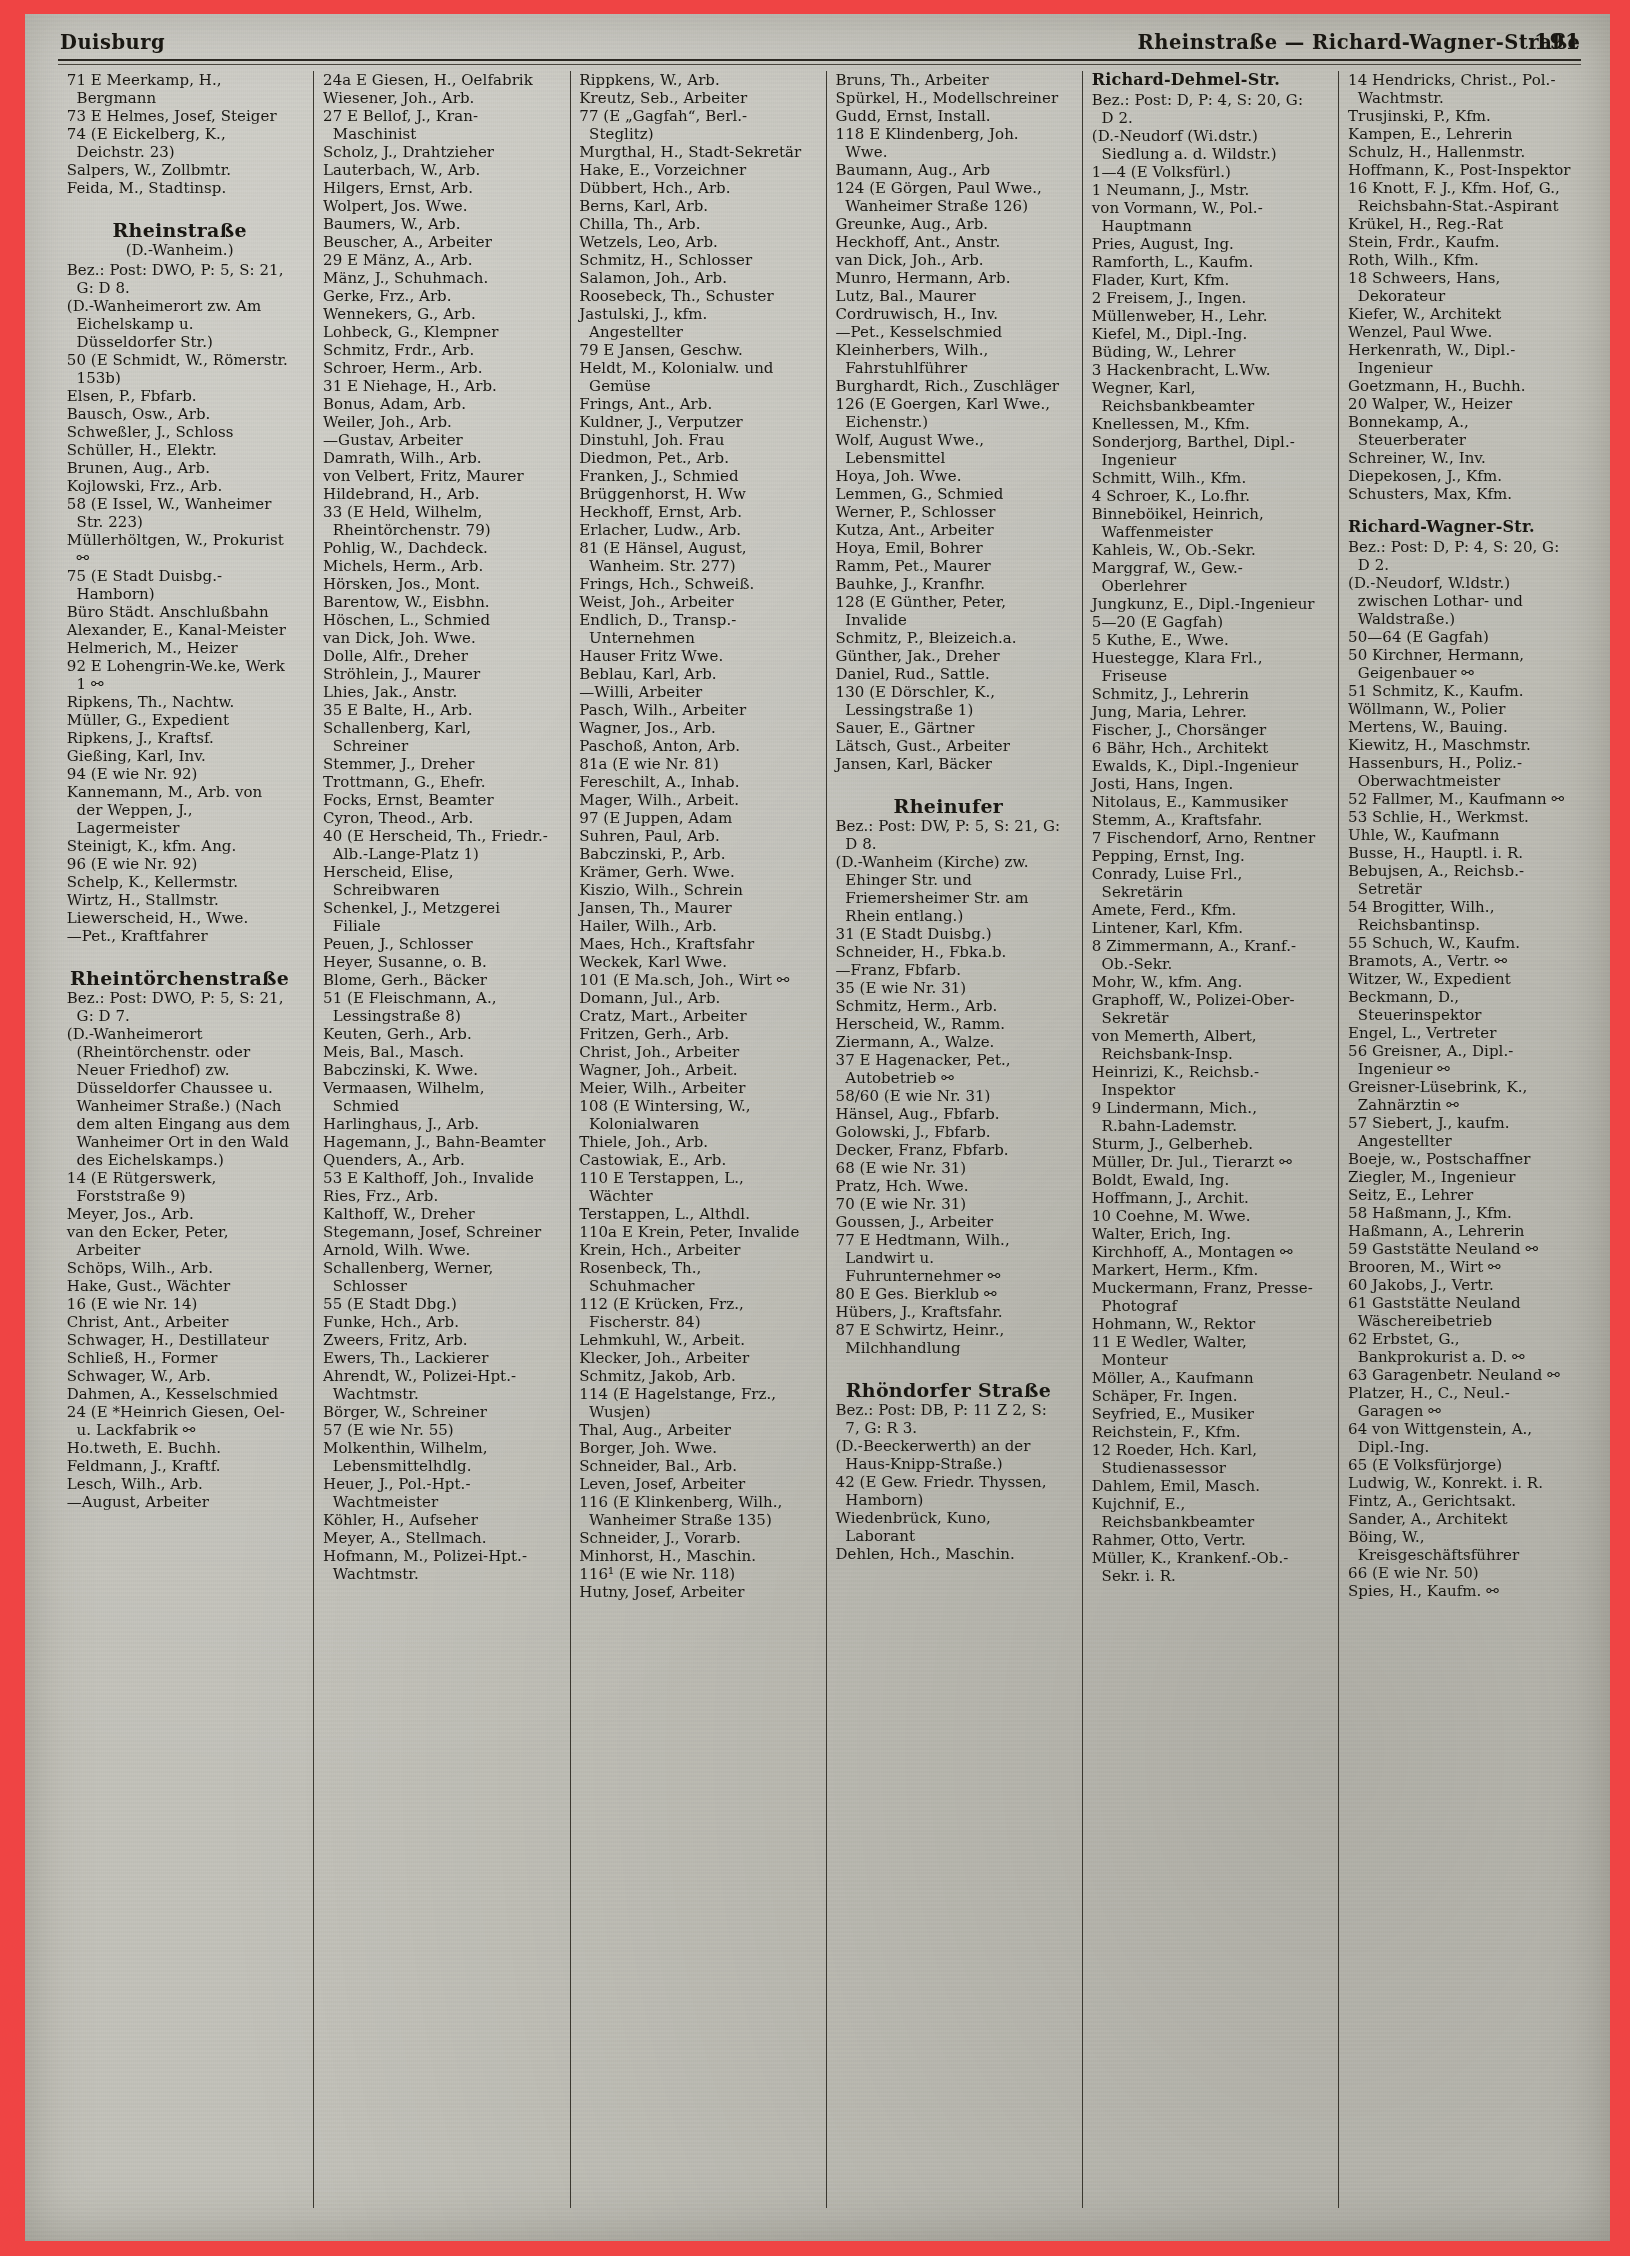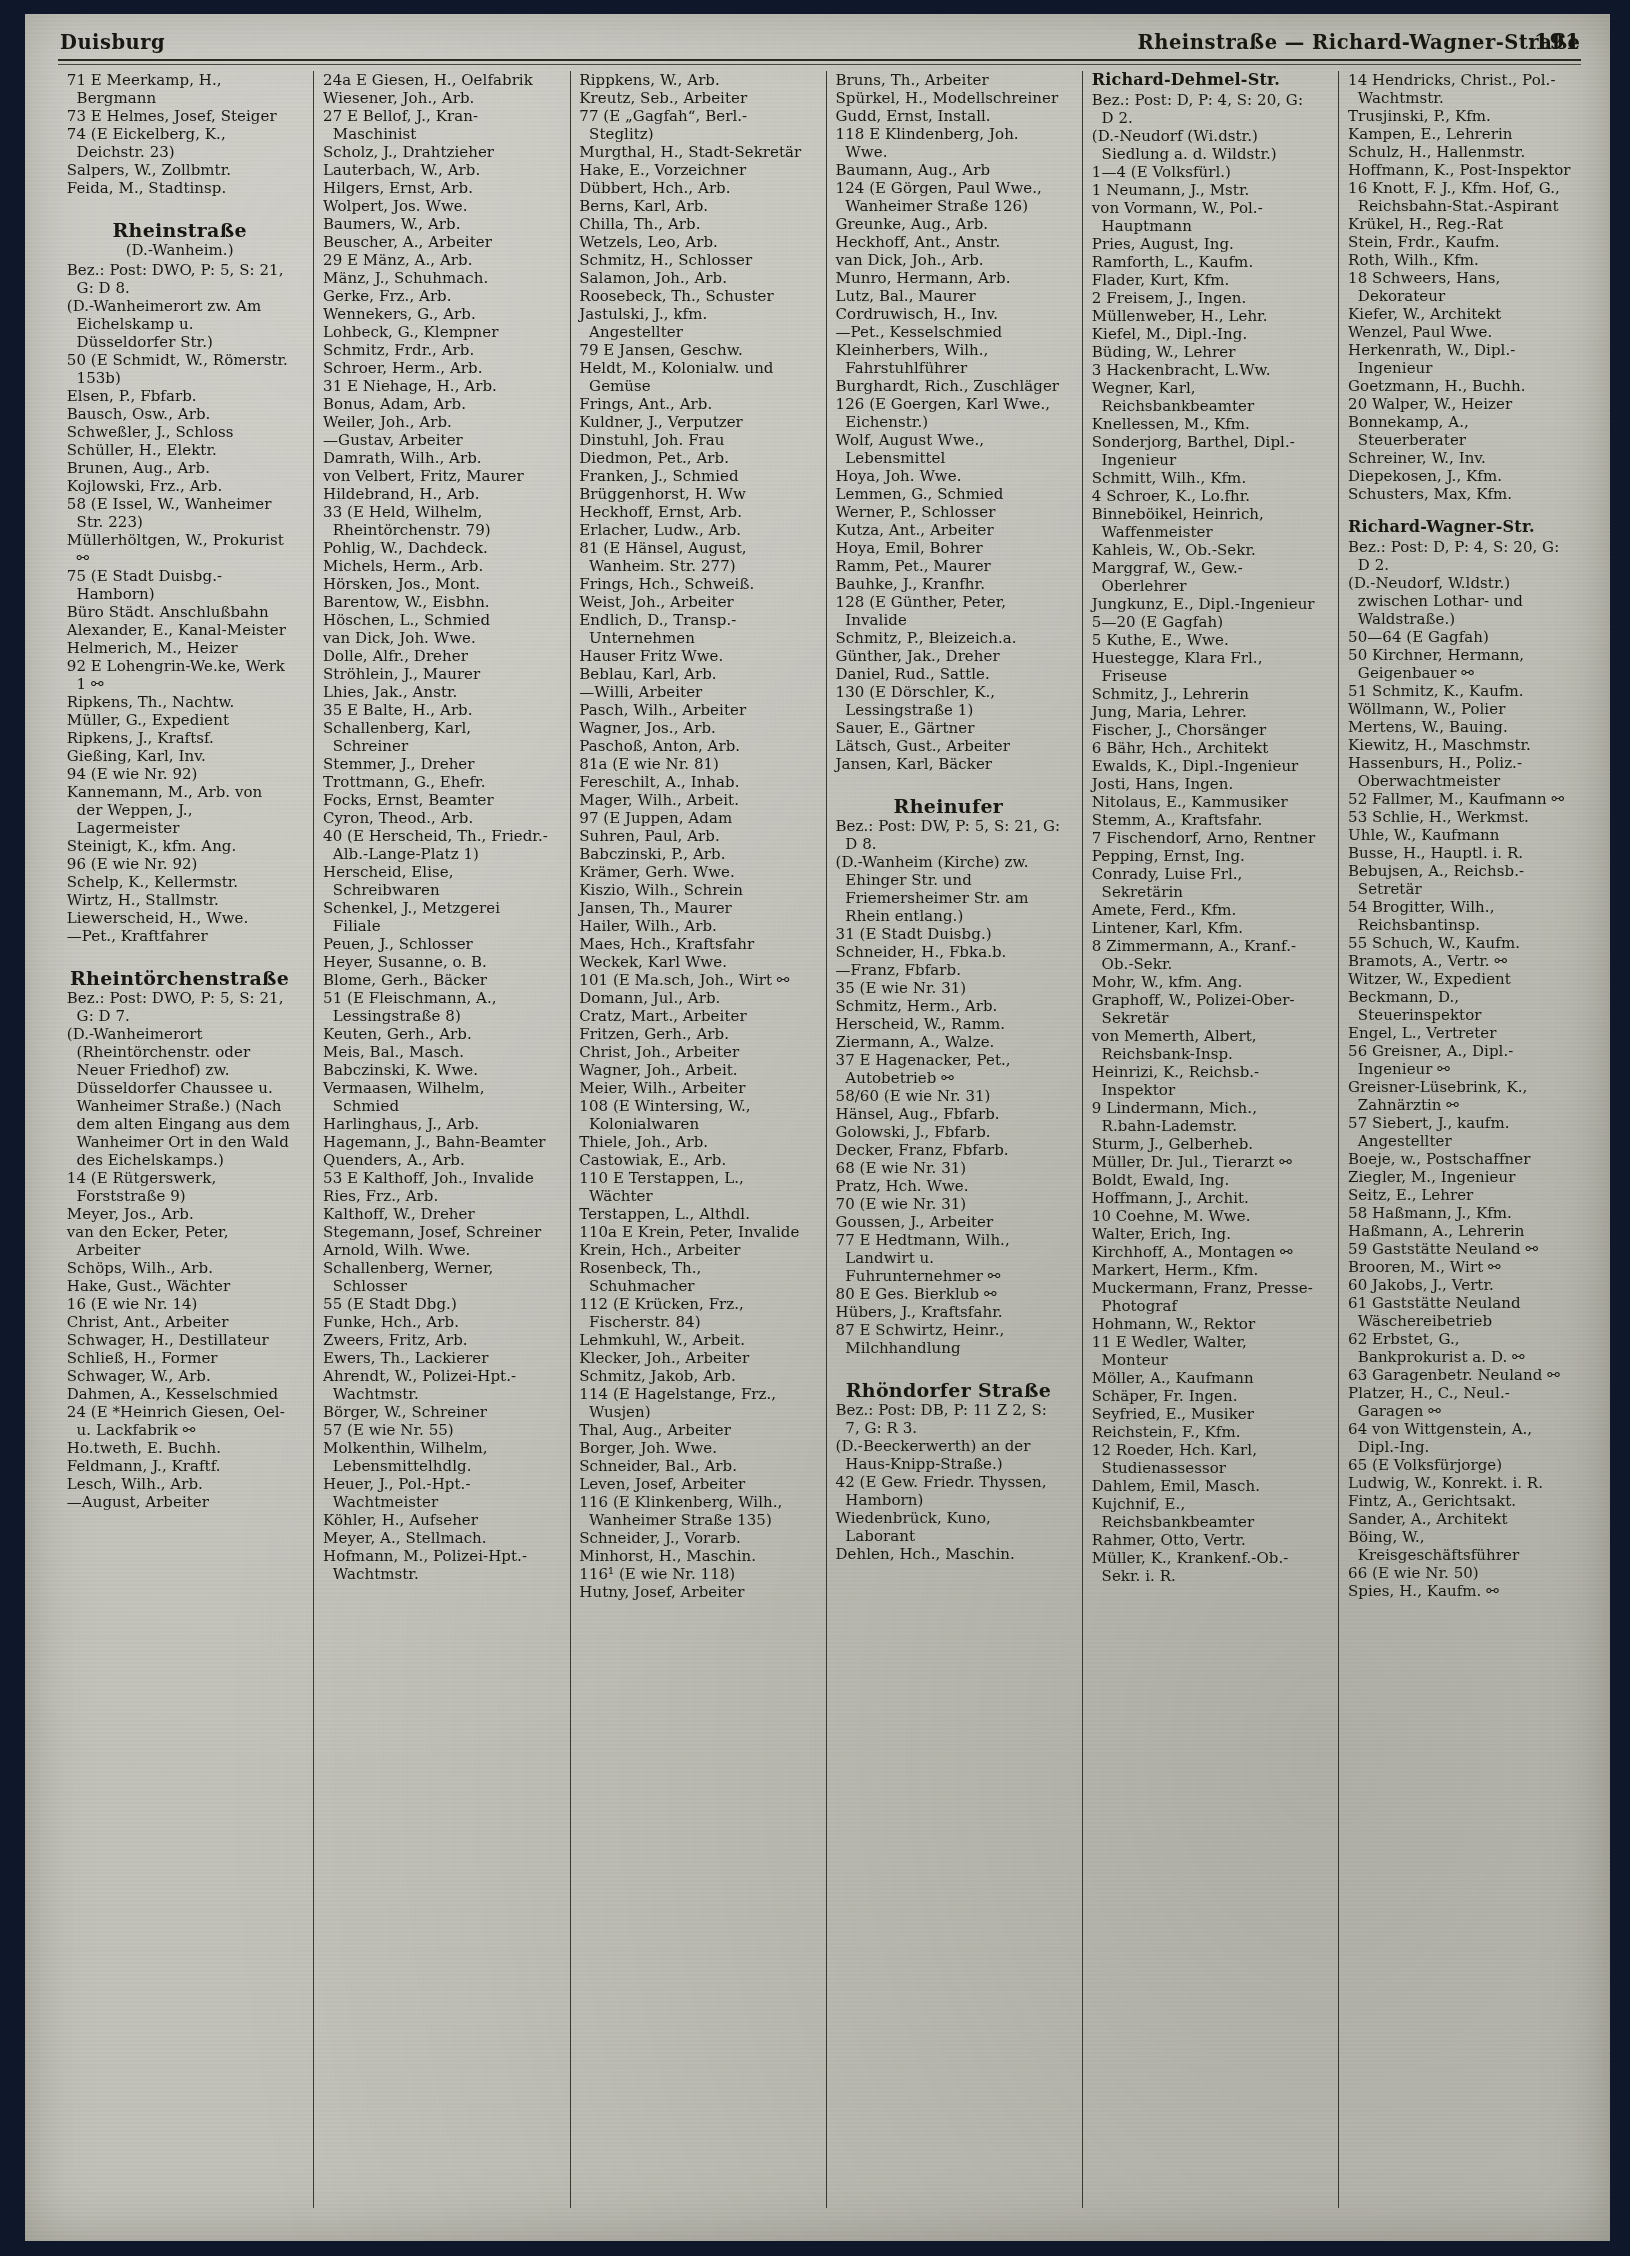--- a/index.html
+++ b/index.html
@@ -1,19 +1,19 @@
 <!DOCTYPE html>
 <html><head>
 <meta charset="utf-8">
 <style>
   html,body{margin:0;padding:0;background:#8a8a85;}
   #page{
     position:relative;
     width:1631px;height:2257px;
-    background:#0f172a;
+    background:#ef4444;
     font-family:"DejaVu Serif", serif;
     color:#191712;
     overflow:hidden;
   }
   #paper{
     position:absolute;
     left:25px;top:13.7px;right:21.5px;bottom:15.6px;
     background:#c3c2ba;
     box-shadow:inset 0 0 59px rgba(120,118,108,.55);
   }

